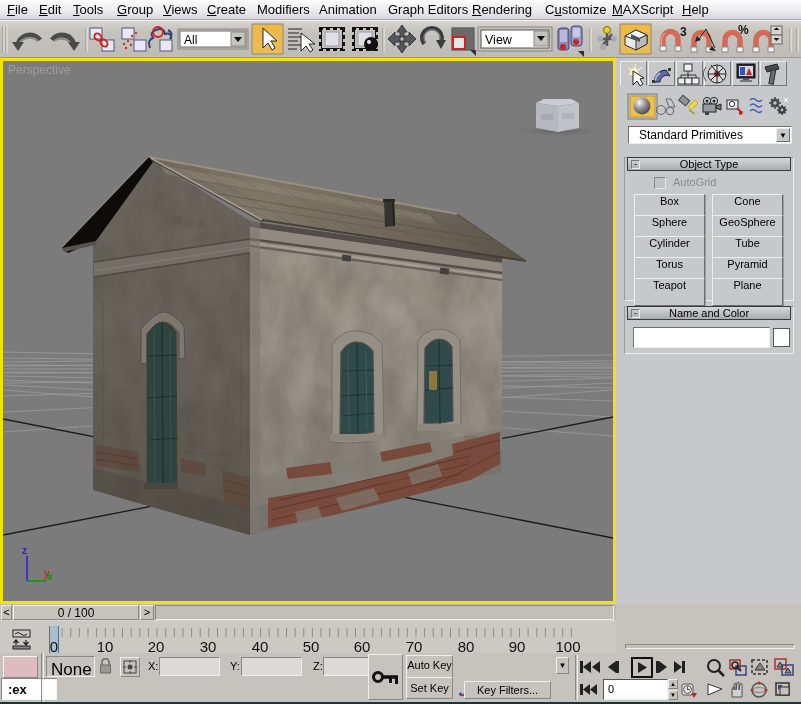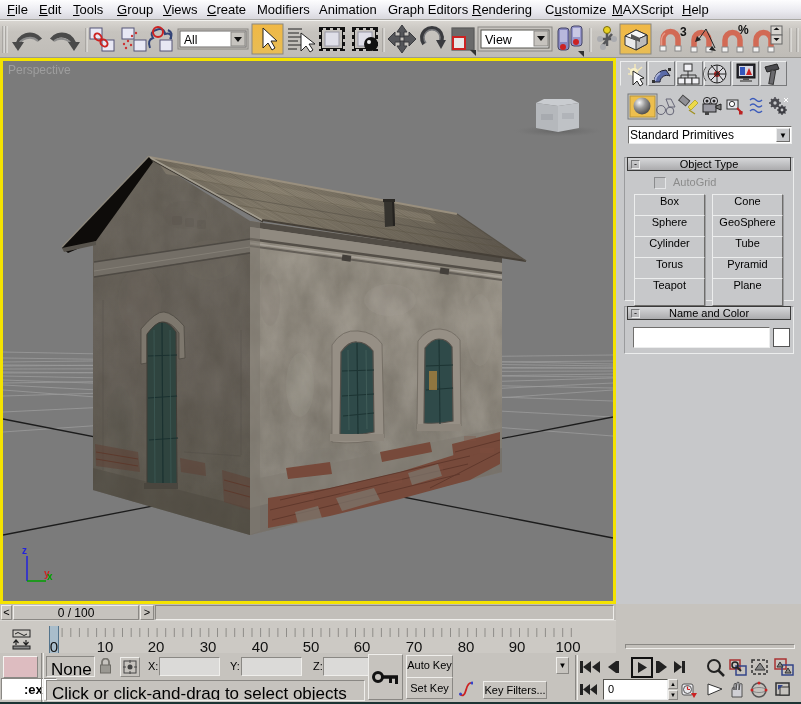--- a/index.html
+++ b/index.html
@@ -10,21 +10,21 @@
 .mi{position:absolute;top:2px;white-space:pre}
 .mi u{text-decoration:underline}
 
 #toolbar{left:0;top:20px;width:801px;height:38px;background:linear-gradient(#d8d5d0,#c6c3be 30%,#bfbcb7);border-top:1px solid #f2f1ee;border-bottom:1px solid #9a9894}
 
 #vpbox{left:0;top:58px;width:616px;height:546px;border:3px solid #f4e300;background:#7b7b7b}
 #vplabel{left:8px;top:63px;color:#9e9e9e;font-size:12px}
 
 #panel{left:616px;top:58px;width:185px;height:585px;background:#c7c8ca}
 .tab{position:absolute;top:3px;height:25px;width:27px;background:#c7c8ca;border:1px solid;border-color:#eceded #77787a #77787a #eceded}
-#sprim{position:absolute;left:12px;top:68px;width:164px;height:18px;background:#fff;border:1px solid;border-color:#706f6d #eceded #eceded #706f6d;font-size:12px;padding:1px 1px;color:#000}
+#sprim{position:absolute;left:12px;top:68px;width:164px;height:18px;background:#fff;border:1px solid;border-color:#706f6d #eceded #eceded #706f6d;font-size:12px;padding:1px 10px;color:#000}
 #sprim .da{position:absolute;right:1px;top:1px;width:14px;height:14px;background:#c7c8ca;border:1px solid;border-color:#eceded #6e6d6b #6e6d6b #eceded;text-align:center;font-size:8px;line-height:13px}
 .rollout{position:absolute;left:8px;width:170px;border:1px solid;border-color:#9a9b9d #eceded #eceded #9a9b9d}
 .rhead{position:absolute;left:11px;width:164px;height:14px;background:linear-gradient(#d6d7d9,#ababad);border:1px solid #3a3a3a;font-size:11px;text-align:center;color:#000;line-height:13px}
 .rhead .minus{position:absolute;left:3px;top:2px;width:9px;height:9px;border:1px solid;border-color:#77787a #eceded #eceded #77787a;font-size:9px;line-height:7px;text-align:center}
 .pbtn{position:absolute;width:71px;height:28px;background:#c7c8ca;border:1px solid;border-color:#eceded #6e6d6b #6e6d6b #eceded;box-shadow:1px 1px 0 #9c9d9f;font-size:11px;text-align:center;line-height:13px;color:#000}
 
 #bottom{left:0;top:604px;width:801px;height:100px;background:#c6c3be}
 #tslider{position:absolute;left:0;top:0;width:616px;height:17px;background:#bebbb6;border-bottom:1px solid #d8d6d2}
 .tsbtn{position:absolute;top:1px;height:15px;background:#c6c3be;border:1px solid;border-color:#efeeeb #8a8884 #8a8884 #efeeeb;font-size:11px;text-align:center}
 #trackbar{position:absolute;left:0;top:17px;width:616px;height:32px;background:#ccc9c4;font-size:10px}
@@ -822,24 +822,23 @@
             <text x="362" y="31" text-anchor="middle">60</text>
             <text x="414" y="31" text-anchor="middle">70</text>
             <text x="466" y="31" text-anchor="middle">80</text>
             <text x="517" y="31" text-anchor="middle">90</text>
             <text x="568" y="31" text-anchor="middle">100</text>
           </g>
       </svg>
     </div>
     <div id="statusrow">
       <div class="abs" style="left:3px;top:3px;width:35px;height:22px;background:#ddbcc0;border:1px solid;border-color:#f4f3f0 #8a8884 #8a8884 #f4f3f0"></div>
-      <div class="abs" style="left:1px;top:25px;width:56px;height:22px;background:#fff;border:1px solid;border-color:#8a8884 #f4f3f0 #f4f3f0 #8a8884;font-size:13px;font-weight:bold;padding:3px 0 0 22px">:ex</div>
+      <div class="abs" style="left:1px;top:25px;width:56px;height:22px;background:#fff;border:1px solid;border-color:#8a8884 #f4f3f0 #f4f3f0 #8a8884;font-size:13px;font-weight:bold;padding:3px 0 0 6px">:ex</div>
       <div class="abs" style="left:41px;top:0;width:3px;height:51px;border-left:1px solid #8a8884;border-right:1px solid #efeeeb"></div>
       <div class="fld" style="left:46px;top:3px;width:49px;height:21px;padding:3px 0 0 4px;overflow:hidden;white-space:nowrap">None Se</div>
-      <div class="fld" style="left:46px;top:27px;width:319px;height:21px;padding:3px 0 0 5px;overflow:hidden;white-space:nowrap">Click or click-and-drag to select objects</div>
       <svg class="abs" style="left:99px;top:5px" width="13" height="16" viewBox="0 0 13 16">
         <path d="M3,7 L3,4 a3.5,3.5 0 0 1 7,0 L10,7" fill="none" stroke="#77756f" stroke-width="1.8"></path>
         <rect x="1.5" y="7" width="10" height="8" fill="#9a9892" stroke="#6e6c66"></rect>
       </svg>
       <div class="rbtn" style="left:120px;top:4px;width:20px;height:20px">
         <svg width="14" height="14" viewBox="0 0 14 14" style="margin-top:2px">
           <rect x="1" y="1" width="12" height="12" fill="none" stroke="#444"></rect>
           <circle cx="7" cy="7" r="2.5" fill="#444"></circle>
           <g stroke="#444">
               <line x1="7" y1="0" x2="7" y2="3"></line>
@@ -864,21 +863,21 @@
         </svg>
       </div>
       <div class="rbtn" style="left:406px;top:2px;width:47px;height:36px;line-height:19px">Auto Key</div>
       <div class="rbtn" style="left:406px;top:24px;width:47px;height:22px;line-height:20px">Set Key</div>
       <div class="abs" style="left:556px;top:4px;width:13px;height:17px;background:#c6c3be;border:1px solid;border-color:#efeeeb #8a8884 #8a8884 #efeeeb;text-align:center;font-size:8px;line-height:16px">▼</div>
       <svg class="abs" style="left:459px;top:27px" width="14" height="19" viewBox="0 0 14 19">
         <path d="M1,14 Q5,18 7,10 Q9,2 13,3" fill="none" stroke="#cc2222" stroke-width="1.8"></path>
         <circle cx="1.5" cy="14" r="1.5" fill="#3344cc"></circle>
           <circle cx="13" cy="3" r="1.5" fill="#3344cc"></circle>
       </svg>
-      <div class="rbtn" style="left:483px;top:28px;width:64px;height:18px;line-height:16px">Key Filters...</div>
+      <div class="rbtn" style="left:464px;top:28px;width:87px;height:18px;line-height:16px">Key Filters...</div>
       <div class="abs" style="left:575px;top:2px;width:3px;height:45px;border-left:1px solid #8a8884;border-right:1px solid #efeeeb"></div>
 
       <svg class="abs" style="left:579px;top:2px" width="110" height="45" viewBox="0 0 110 45">
         <g fill="#222">
           <rect x="1" y="6" width="3" height="12"></rect>
           <polygon points="12,6 12,18 4,12"></polygon>
             <polygon points="21,6 21,18 13,12"></polygon>
           <polygon points="37,6 37,18 29,12"></polygon>
             <rect x="37" y="6" width="3" height="12"></rect>
           <rect x="53" y="3" width="20" height="19" fill="none" stroke="#111" stroke-width="2"></rect>

